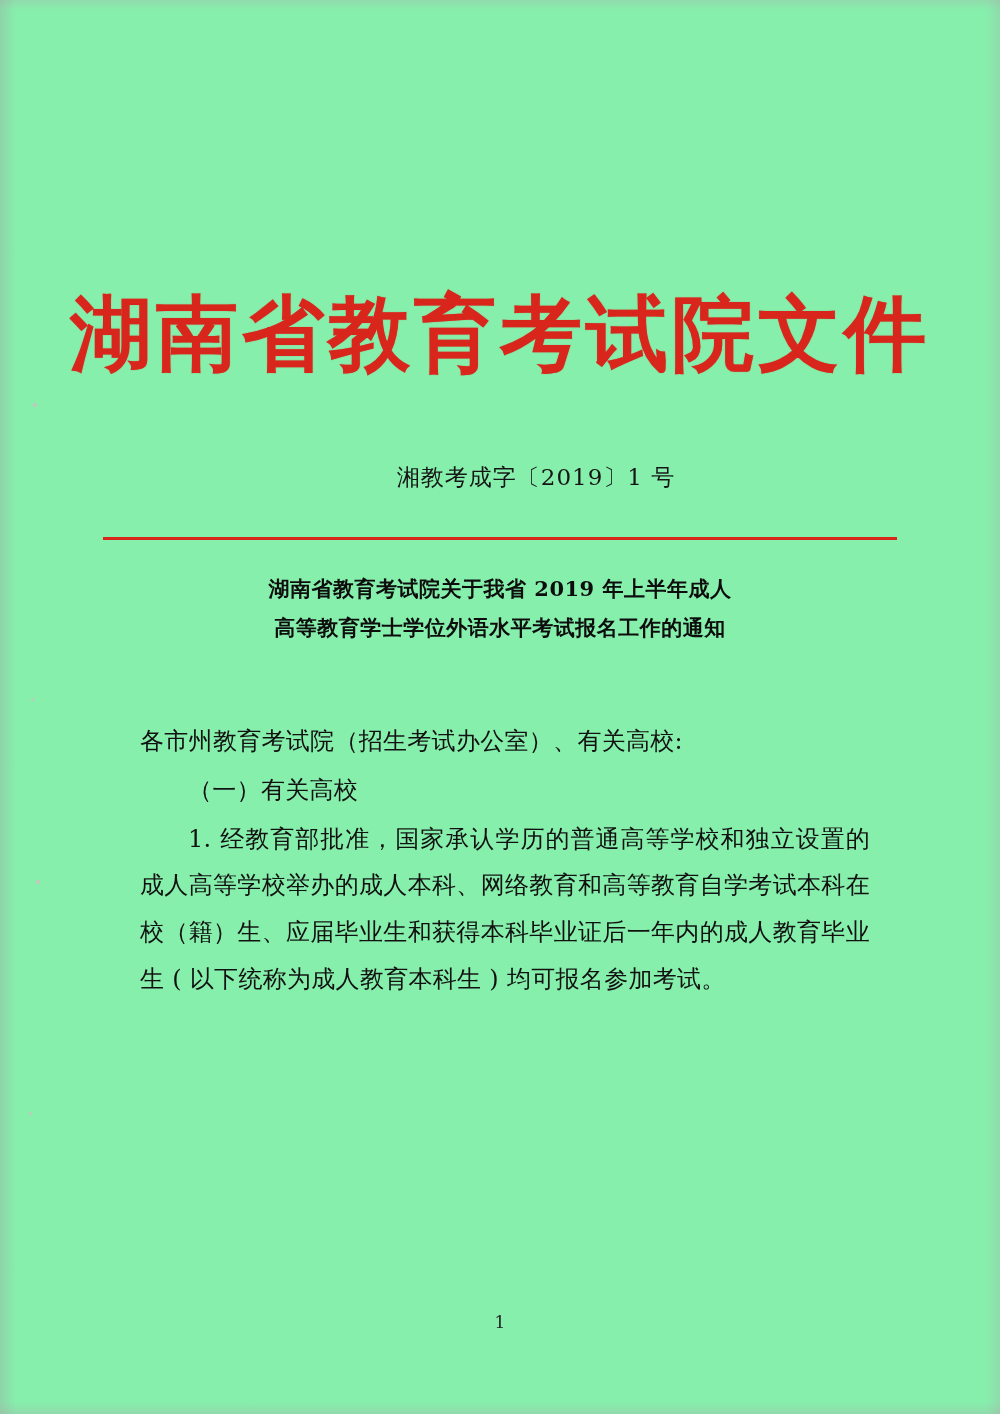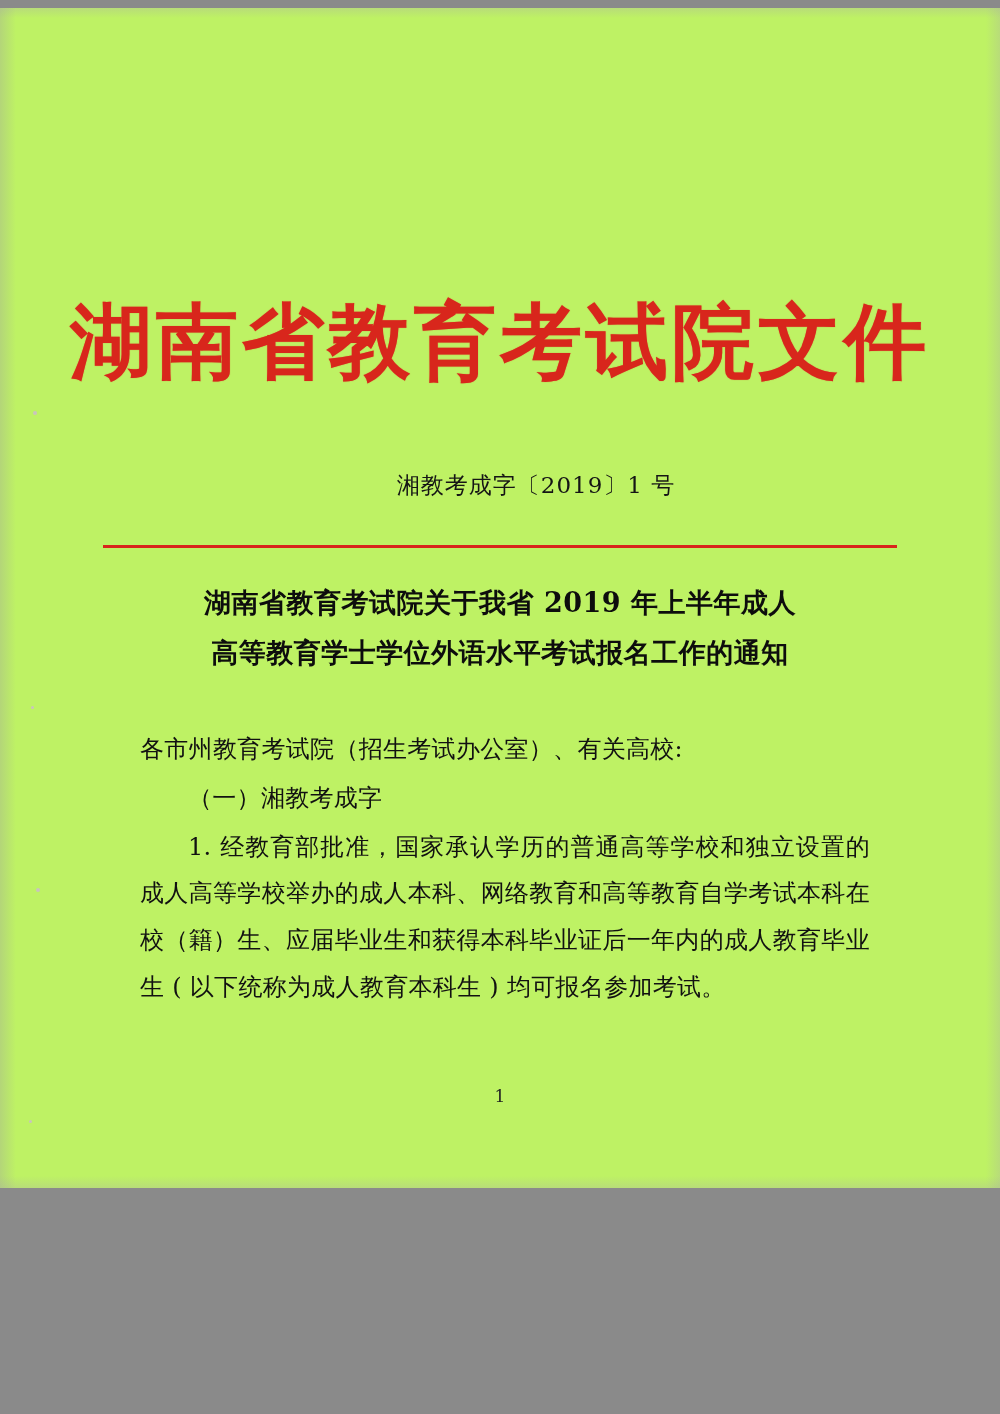--- a/index.html
+++ b/index.html
@@ -3,23 +3,23 @@
 <meta charset="utf-8">
 <style>
   html, body {
     margin: 0;
     padding: 0;
     background: #8a8a8a;
   }
   .page {
     position: relative;
     width: 1000px;
-    height: 1180px;
-    margin: 8px auto;
-    background: #bef264;
+    height: 1414px;
+    margin: 0 auto;
+    background: #86efac;
     overflow: hidden;
     font-family: "DejaVu Serif", "Liberation Serif", serif;
     color: #111111;
     box-sizing: border-box;
   }
   
   .scan-edge-left {
     position: absolute;
     left: 0; top: 0;
     width: 16px; height: 100%;
@@ -90,21 +90,21 @@
     height: 3px;
     background: #d8261c;
   }
 
   .doc-title {
     position: absolute;
     top: 570px;
     left: 130px;
     width: 740px;
     text-align: center;
-    font-size: 27px;
+    font-size: 21px;
     font-weight: 700;
     line-height: 1.85;
     letter-spacing: 0.5px;
     color: #0d0d0d;
   }
 
   .body-block {
     position: absolute;
     top: 718px;
     left: 140px;
@@ -158,19 +158,19 @@
 
   <div class="red-rule"></div>
 
   <div class="doc-title">
     <div>湖南省教育考试院关于我省 2019 年上半年成人</div>
     <div>高等教育学士学位外语水平考试报名工作的通知</div>
   </div>
 
   <div class="body-block">
     <p class="para noindent">各市州教育考试院（招生考试办公室）、有关高校:</p>
-    <p class="para indent">（一）湘教考成字</p>
+    <p class="para indent">（一）有关高校</p>
     <p class="para indent">1. 经教育部批准，国家承认学历的普通高等学校和独立设置的成人高等学校举办的成人本科、网络教育和高等教育自学考试本科在校（籍）生、应届毕业生和获得本科毕业证后一年内的成人教育毕业生 ( 以下统称为成人教育本科生 ) 均可报名参加考试。</p>
   </div>
 
   <div class="page-number">1</div>
 
 </div>
 
 </body></html>

